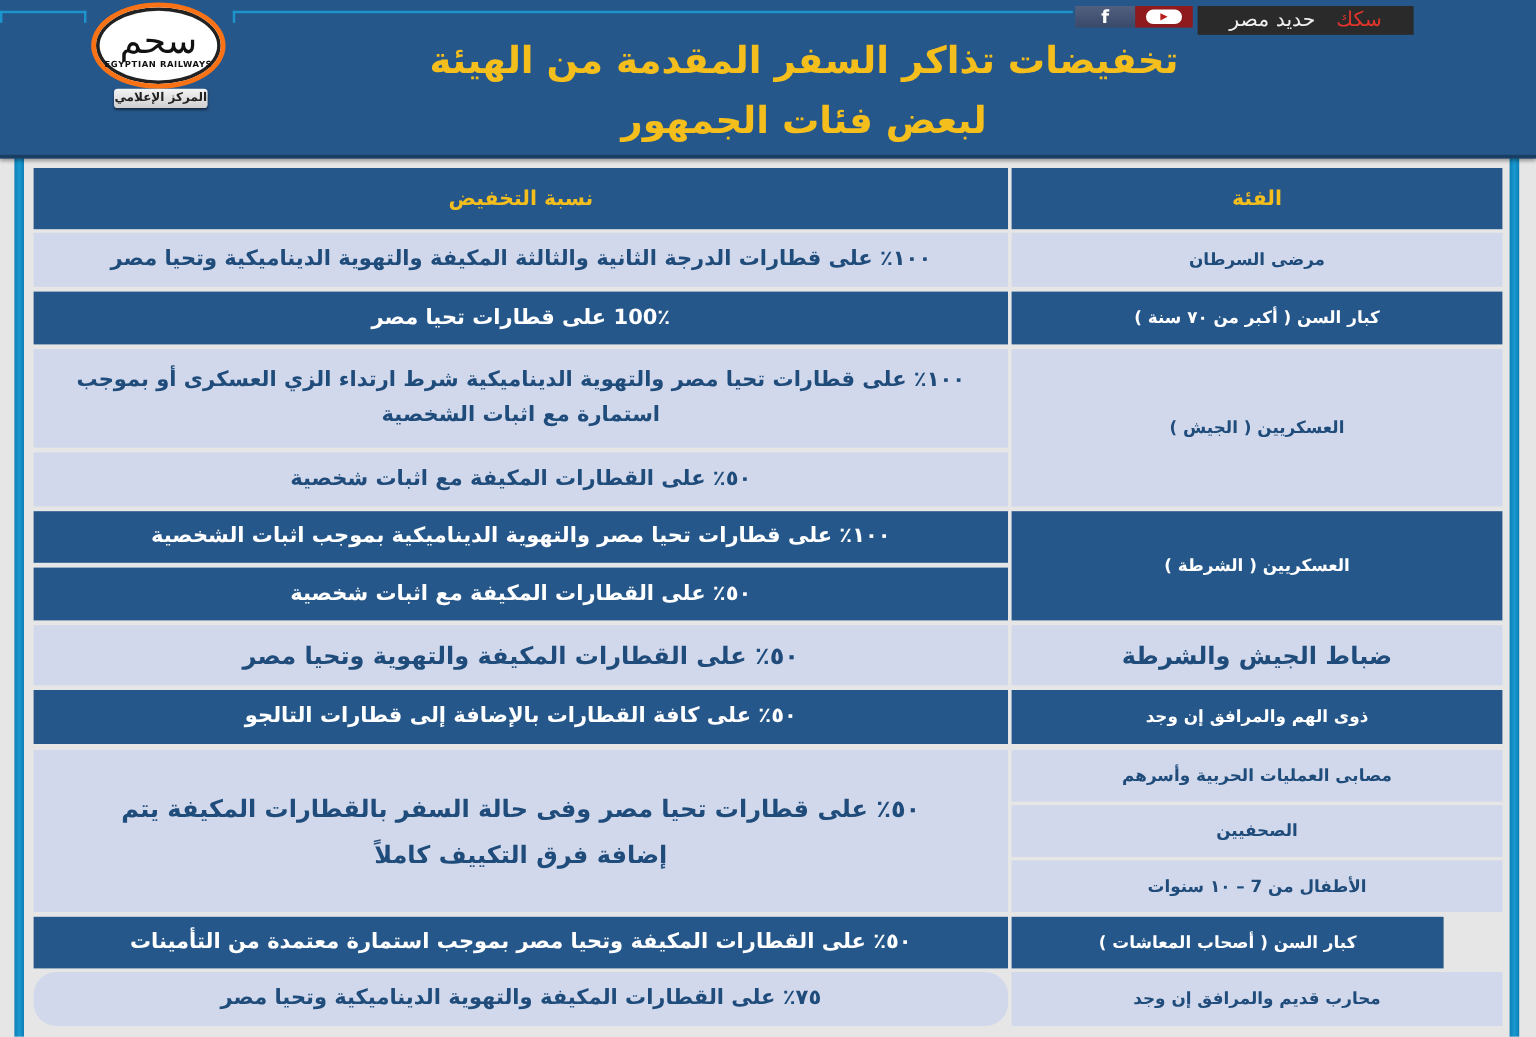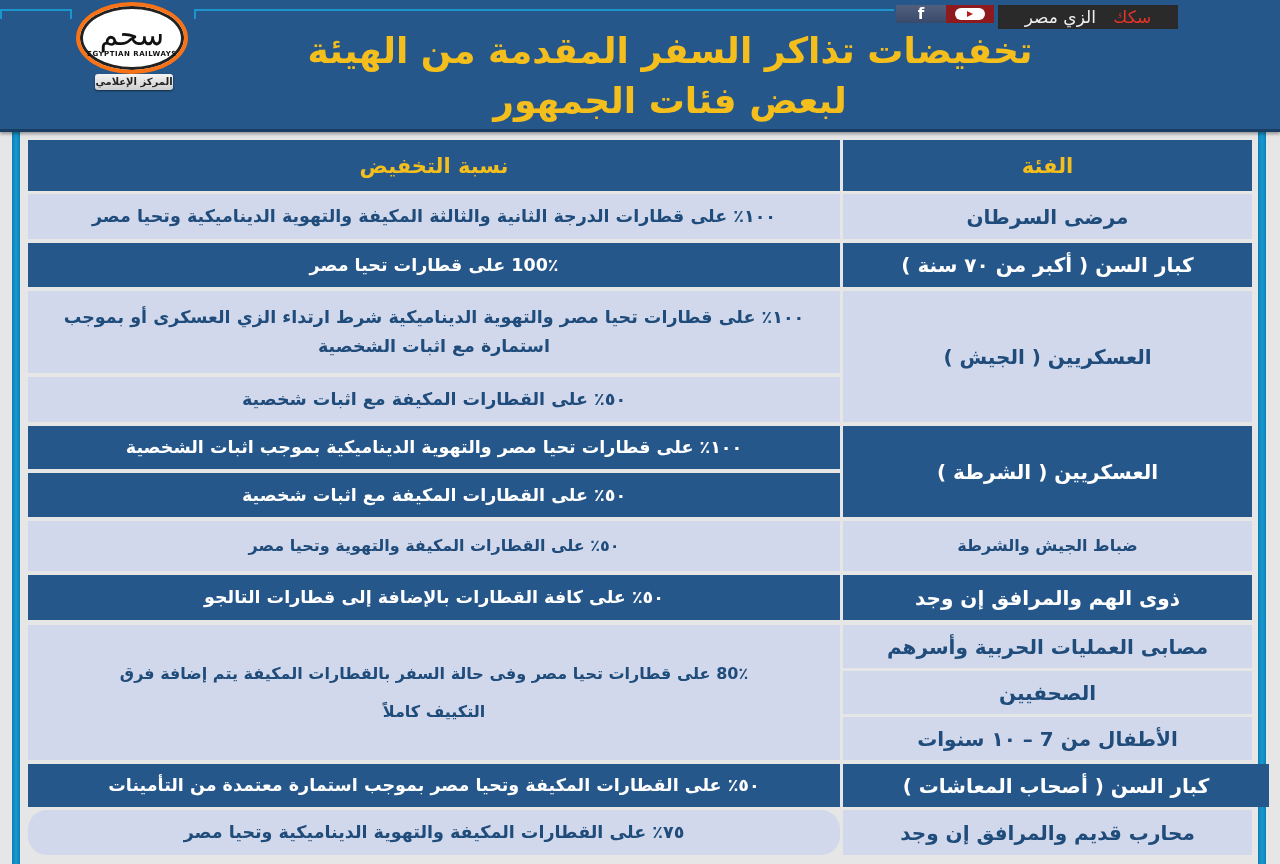--- a/index.html
+++ b/index.html
@@ -50,21 +50,21 @@
       background: linear-gradient(#f4f4f4, #cfcfcf);
       border-radius: 3px;
       font-size: 10px; color: #222; text-align: center; line-height: 16px;
       font-weight: bold;
       box-shadow: 0 1px 2px rgba(0,0,0,0.5);
       direction: rtl;
     }
     .title {
       position: absolute; left: 260px; top: 26px; width: 820px;
       text-align: center; direction: rtl;
-      color: #f4be1c; font-weight: bold; font-size: 36px; line-height: 50px;
+      color: #f4be1c; font-weight: bold; font-size: 31px; line-height: 50px;
       font-family: "DejaVu Sans", sans-serif;
     }
     .title div { white-space: nowrap; }
     .social-fb {
       position: absolute; left: 896px; top: 5px; width: 50px; height: 18px;
       background: linear-gradient(#52607e, #39496a); color: #fff;
       font-weight: bold; font-size: 15px; text-align: center; line-height: 18px;
     }
     .social-yt {
       position: absolute; left: 946px; top: 5px; width: 48px; height: 18px;
@@ -92,24 +92,24 @@
     .row {
       position: absolute; left: 0; width: 1224px;
     }
     .cell {
       position: absolute; display: flex; align-items: center; justify-content: center;
       text-align: center; direction: rtl; font-weight: bold;
       font-family: "DejaVu Sans", sans-serif;
     }
     .dark { background: #26578a; color: #ffffff; }
     .light { background: #d1d8ec; color: #1f4c7a; }
-    .hdr-text { color: #f4be1c; font-size: 21px; }
+    .hdr-text { color: #f4be1c; font-size: 17px; }
     .disc { font-size: 17.5px; line-height: 29px; padding: 0 6px; }
-    .cat { font-size: 20px; line-height: 26px; }
-    .big { font-size: 16px; line-height: 38px; }
+    .cat { font-size: 14px; line-height: 26px; }
+    .big { font-size: 20px; line-height: 38px; }
   </style>
 </head>
 <body>
 
 <div class="side-bar-left"></div>
 <div class="side-bar-right"></div>
 
 <div class="header">
   <div class="header-line l1"></div>
   <div class="header-line l2"></div>
@@ -120,21 +120,21 @@
   </div>
   <div class="logo-label">المركز الإعلامي</div>
 
   <div class="social-fb">f</div>
   <div class="social-yt">
     <div class="yt-pill">
         <div class="yt-play"></div>
       </div>
   </div>
   <div class="brand-box">
-    <span class="brand-red">سكك</span><span class="brand-white"> الزي مصر</span>
+    <span class="brand-red">سكك</span><span class="brand-white"> حديد مصر</span>
   </div>
 
   <div class="title">
     <div>تخفيضات تذاكر السفر المقدمة من  الهيئة</div>
     <div>لبعض فئات الجمهور</div>
   </div>
 </div>
 
 <div class="table">
 
@@ -173,28 +173,28 @@
     <div class="cell light disc big" style="left:0;width:812px;height:50px;">٥٠٪ على القطارات المكيفة والتهوية وتحيا مصر</div>
     <div class="cell light cat big" style="left:815px;width:409px;height:50px;">ضباط الجيش والشرطة</div>
   </div>
 
   <div class="row" style="top:435px;height:45px;">
     <div class="cell dark disc" style="left:0;width:812px;height:45px;">٥٠٪ على كافة القطارات بالإضافة إلى  قطارات  التالجو</div>
     <div class="cell dark cat" style="left:815px;width:409px;height:45px;">ذوى الهم والمرافق إن وجد</div>
   </div>
 
   <div class="row" style="top:485px;height:135px;">
-    <div class="cell light big" style="left:0;width:812px;height:135px;padding:0 60px;">80٪ على قطارات تحيا مصر وفى حالة السفر بالقطارات المكيفة يتم إضافة فرق التكييف كاملاً</div>
+    <div class="cell light big" style="left:0;width:812px;height:135px;padding:0 60px;">٥٠٪ على قطارات تحيا مصر وفى حالة السفر بالقطارات المكيفة يتم إضافة فرق التكييف كاملاً</div>
     <div class="cell light cat" style="left:815px;top:0;width:409px;height:43px;">مصابى العمليات الحربية وأسرهم</div>
     <div class="cell light cat" style="left:815px;top:46px;width:409px;height:43px;">الصحفيين</div>
     <div class="cell light cat" style="left:815px;top:92px;width:409px;height:43px;">الأطفال من 7 – ١٠ سنوات</div>
   </div>
 
   <div class="row" style="top:624px;height:43px;">
     <div class="cell dark disc" style="left:0;width:812px;height:43px;">٥٠٪ على القطارات المكيفة وتحيا مصر بموجب استمارة معتمدة من التأمينات</div>
-    <div class="cell dark cat" style="left:815px;width:426px;height:43px;">كبار السن ( أصحاب المعاشات )</div>
+    <div class="cell dark cat" style="left:815px;width:360px;height:43px;">كبار السن ( أصحاب المعاشات )</div>
   </div>
 
   <div class="row" style="top:670px;height:45px;">
     <div class="cell light disc" style="left:0;width:812px;height:45px;border-radius:19px;">٧٥٪ على القطارات المكيفة والتهوية الديناميكية وتحيا مصر</div>
     <div class="cell light cat" style="left:815px;width:409px;height:45px;">محارب قديم والمرافق إن وجد</div>
   </div>
 </div>
 
 </body></html>

